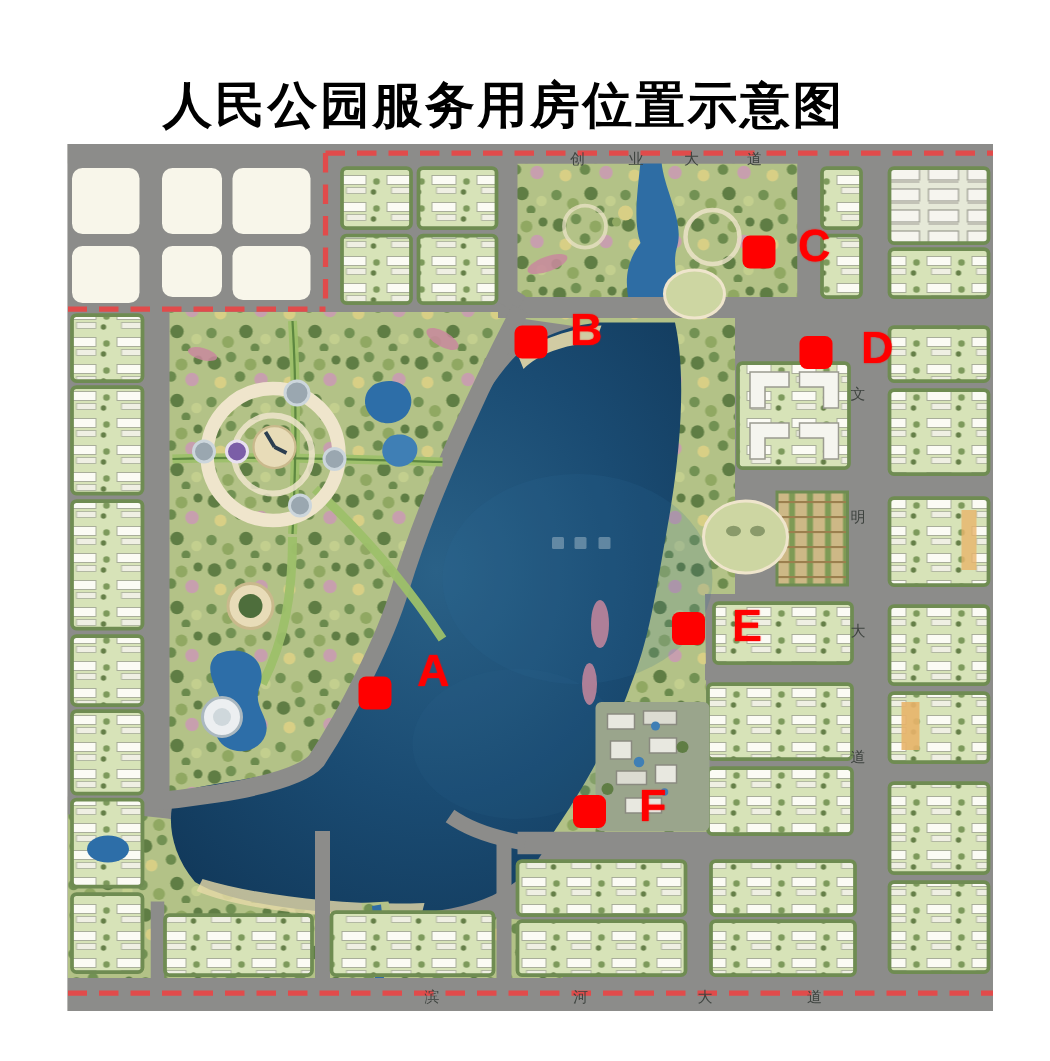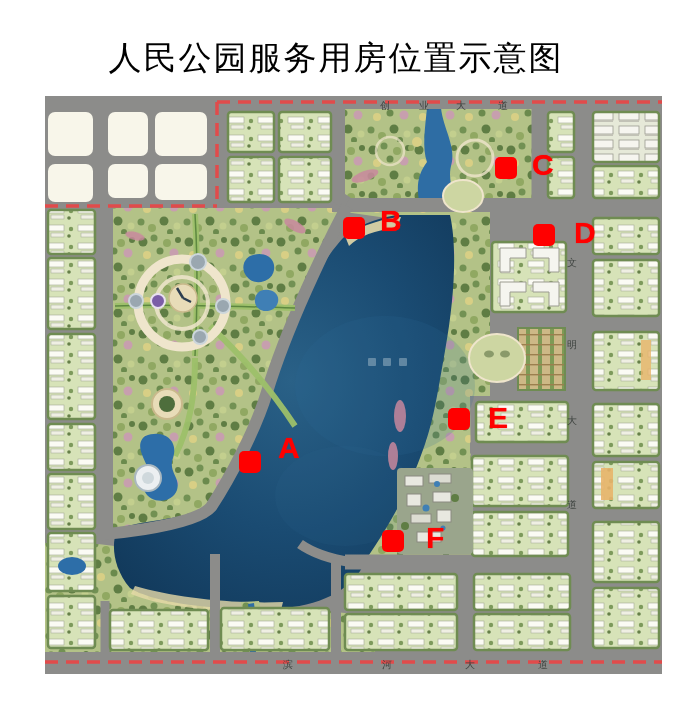--- a/index.html
+++ b/index.html
@@ -1,19 +1,19 @@
 <!DOCTYPE html>
 <html><head>
 <meta charset="utf-8">
 <style>
   html,body{margin:0;padding:0;background:#ffffff;width:700px;height:707px;overflow:hidden;
     font-family:"DejaVu Sans","Liberation Sans",sans-serif;}
   #page{position:relative;width:700px;height:707px;background:#fff;}
-  #title{position:absolute;top:16px;left:0;width:672px;text-align:center;
-    font-size:33px;font-weight:normal;color:#000;letter-spacing:2px;
+  #title{position:absolute;top:28px;left:0;width:672px;text-align:center;
+    font-size:33px;font-weight:bold;color:#000;letter-spacing:2px;
     font-family:"DejaVu Sans","Liberation Sans",sans-serif;margin-top:20px;}
   #map{position:absolute;left:45px;top:96px;width:617px;height:578px;background:#8c8c8a;overflow:hidden;}
   #map svg{position:absolute;left:0;top:0;}
   .marker-square{position:absolute;width:22px;height:22px;background:#ff0000;border-radius:5px;}
   .marker-letter{position:absolute;color:#ff0000;font-weight:bold;font-size:30px;line-height:30px;
     font-family:"Liberation Sans","DejaVu Sans",sans-serif;text-shadow:0 0 1px #ff0000;}
 </style>
 </head>
 <body>
 <div id="page">

